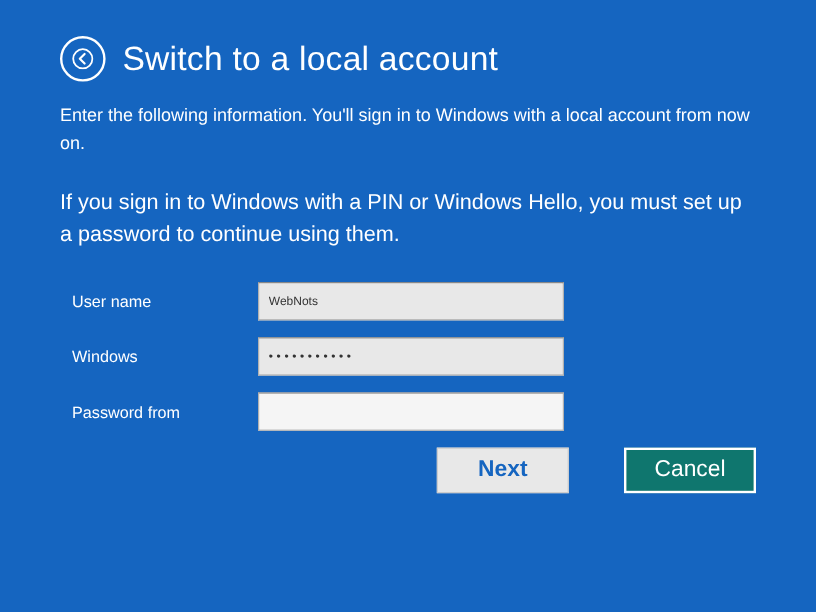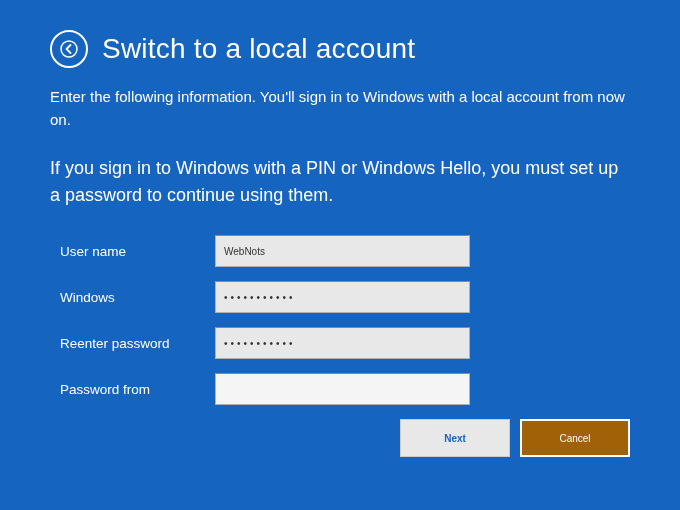--- a/index.html
+++ b/index.html
@@ -116,38 +116,39 @@
       display: flex;
       justify-content: flex-end;
       gap: 10px;
       margin-top: auto;
       padding-bottom: 10px;
     }
 
     .btn {
       width: 110px;
       height: 38px;
-      font-size: 10px;
+      font-size: 19px;
       cursor: pointer;
       border: none;
       font-family: 'Segoe UI', Arial, sans-serif;
     }
 
     .btn-next {
       background-color: #e8e8e8;
       color: #1565C0;
       border: 1px solid #cccccc;
       font-weight: 600;
     }
 
     .btn-cancel {
-      background-color: #a16207;
+      background-color: #0f766e;
       color: #ffffff;
       border: 2px solid #ffffff;
       font-weight: 400;
+      margin-left: 36px;
     }
   </style>
 </head>
 <body>
 
 <div class="page-container">
 
   <div class="header">
     <button class="back-button">
       <svg width="18" height="18" viewBox="0 0 18 18" fill="none" xmlns="http://www.w3.org/2000/svg">
@@ -167,24 +168,20 @@
     <div class="form-row">
       <label class="form-label">User name</label>
       <input class="form-input" type="text" value="WebNots" style="">
     </div>
 
     <div class="form-row">
       <label class="form-label">Windows</label>
       <input class="form-input password-field" type="password" value="password123" style="">
     </div>
 
-    <div class="form-row">
-      <label class="form-label">Reenter password</label>
-      <input class="form-input password-field" type="password" value="password123" style="">
-    </div>
 
     <div class="form-row">
       <label class="form-label">Password from</label>
       <input class="form-input hint-field" type="text" value="" style="">
     </div>
 
   </div>
 
   <div class="button-area">
     <button class="btn btn-next">Next</button>

